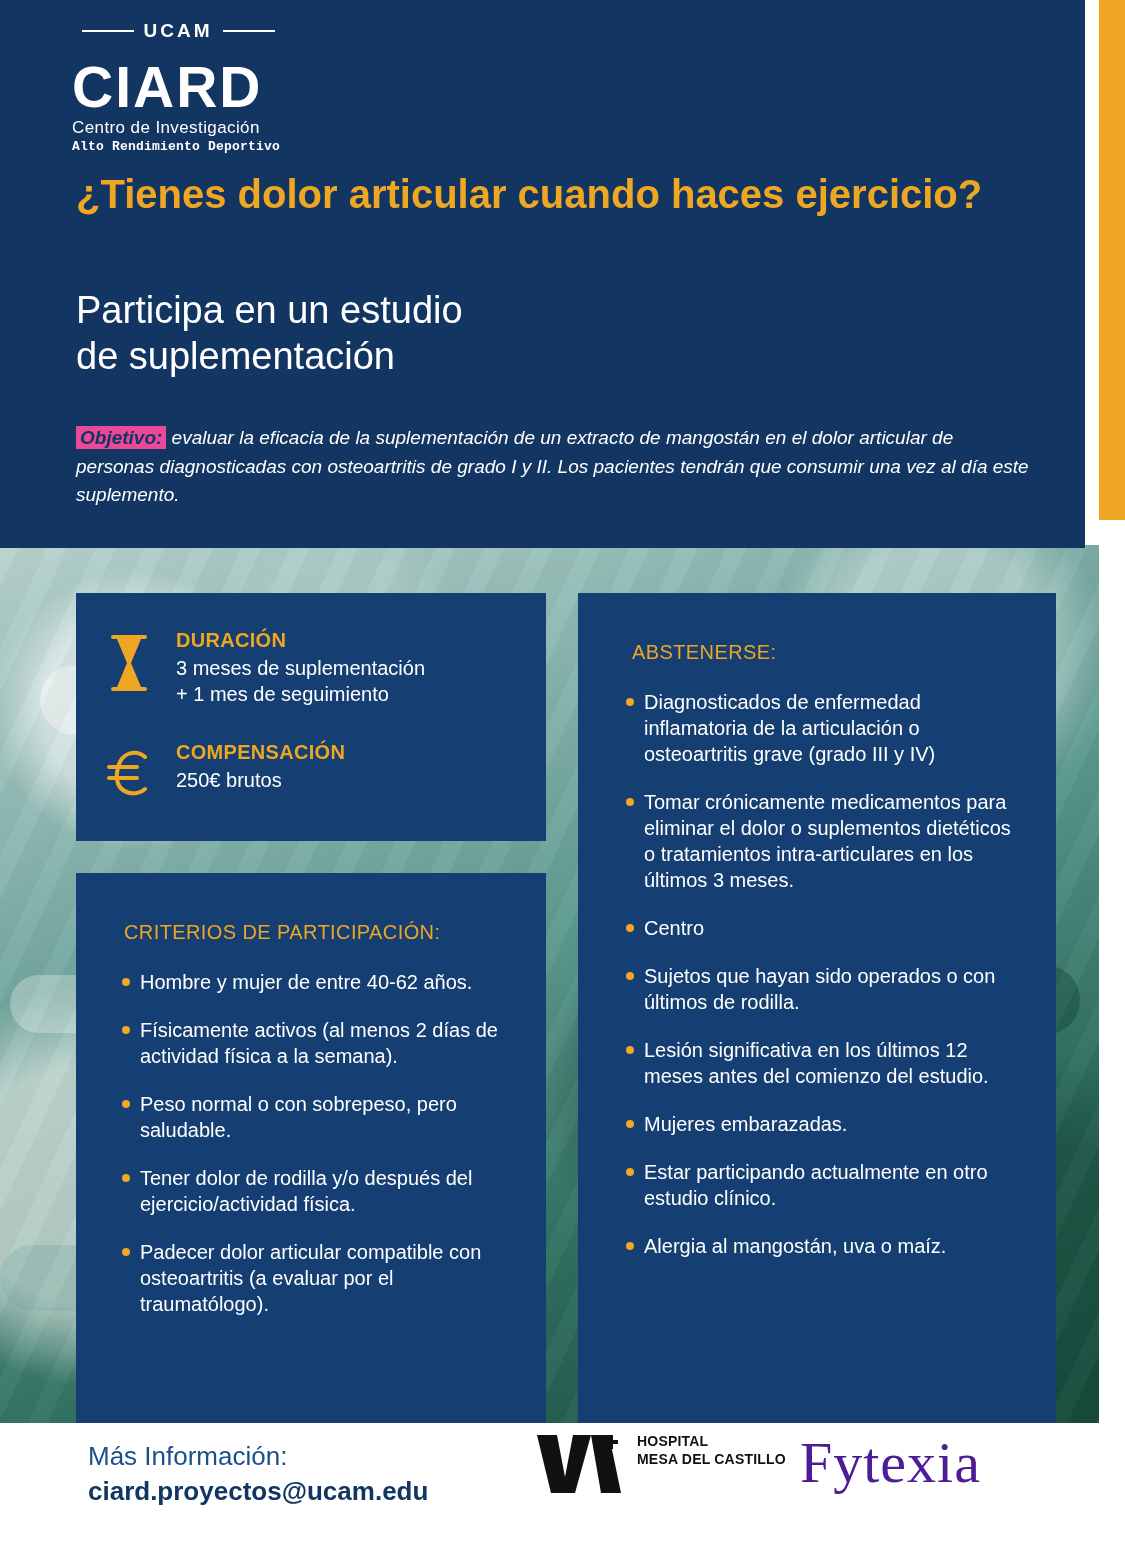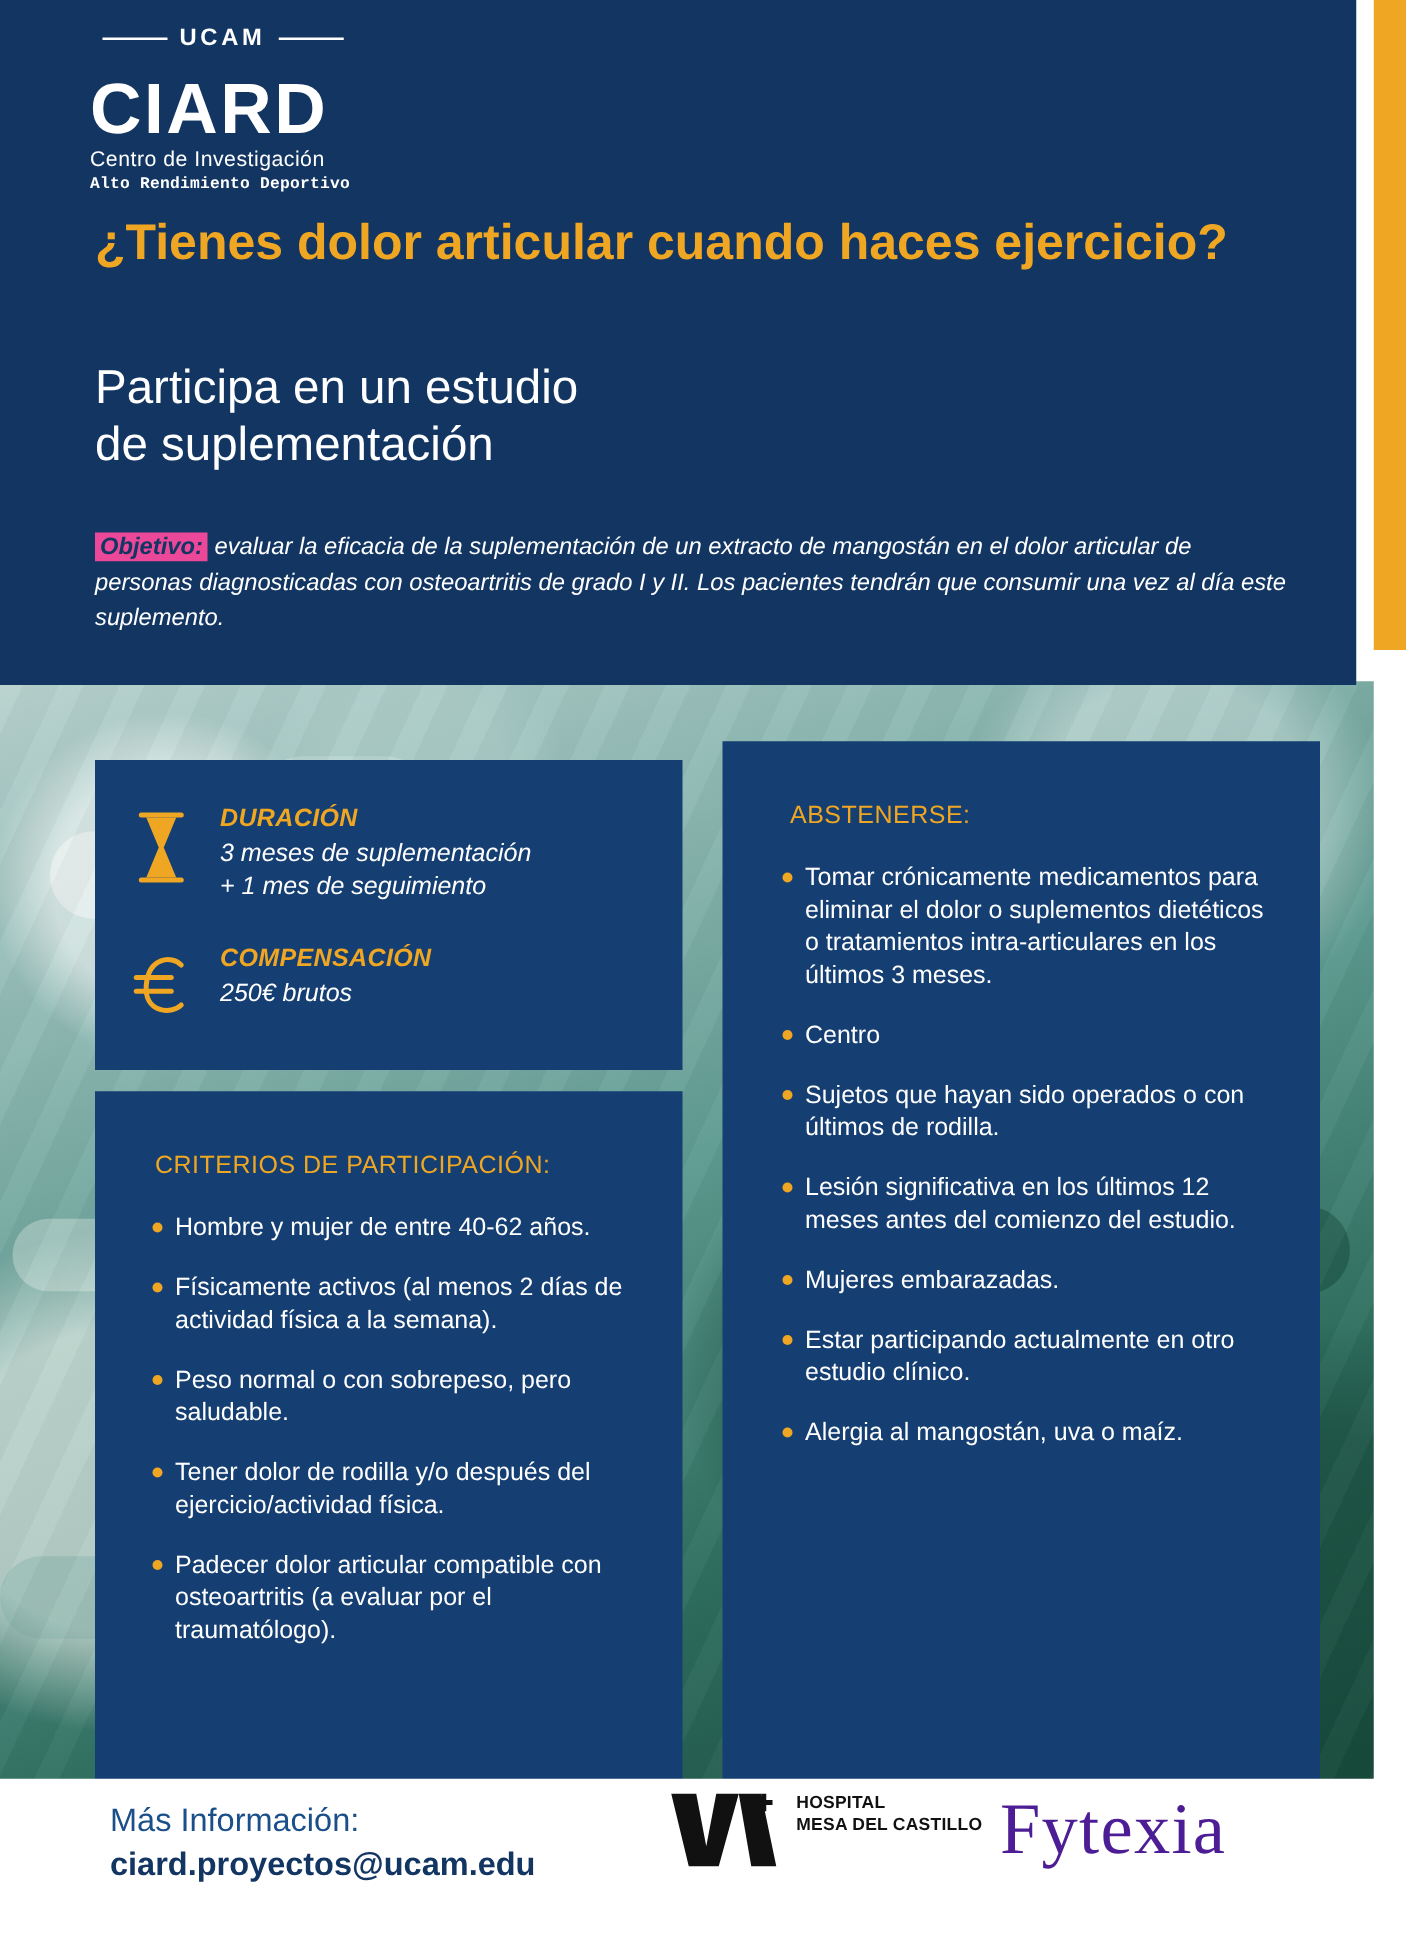--- a/index.html
+++ b/index.html
@@ -95,21 +95,21 @@
     background: #ec4899; color: #123562; font-weight: bold; font-style: italic;
     padding: 1px 4px;
   }
 
   
   .card {
     position: absolute;
     background: #153f72;
     z-index: 6;
   }
-  .card-duration { left: 76px; top: 608px; width: 470px; height: 248px; font-style: italic; }
+  .card-duration { left: 76px; top: 593px; width: 470px; height: 248px; }
   .card-criteria { left: 76px; top: 873px; width: 470px; height: 560px; }
   .card-abstain  { left: 578px; top: 593px; width: 478px; height: 840px; }
 
   .card-title {
     color: #efa622; font-size: 20px; font-weight: normal; letter-spacing: .4px;
   }
 
   .icon-row { display: flex; align-items: flex-start; gap: 16px; }
   .icon-box { width: 62px; display: flex; justify-content: center; padding-top: 4px; }
 
@@ -230,20 +230,21 @@
     <li>Físicamente activos (al menos 2 días de actividad física a la semana).</li>
     <li>Peso normal o con sobrepeso, pero saludable.</li>
     <li>Tener dolor de rodilla y/o después del ejercicio/actividad física.</li>
     <li>Padecer dolor articular compatible con osteoartritis (a evaluar por el traumatólogo).</li>
   </ul>
 </div>
 
 <div class="card card-abstain">
   <div class="card-title" style="position:absolute; left:54px; top:48px;">ABSTENERSE:</div>
   <ul class="bullets" style="position:absolute; left:46px; top:96px; width:400px;">
+    <li>Diagnosticados de enfermedad inflamatoria de la articulación o osteoartritis grave (grado III y IV)</li>
     <li>Tomar crónicamente medicamentos para eliminar el dolor o suplementos dietéticos o tratamientos intra-articulares en los últimos 3 meses.</li>
     <li>Centro</li>
     <li>Sujetos que hayan sido operados o con últimos de rodilla.</li>
     <li>Lesión significativa en los últimos 12 meses antes del comienzo del estudio.</li>
     <li>Mujeres embarazadas.</li>
     <li>Estar participando actualmente en otro estudio clínico.</li>
     <li>Alergia al mangostán, uva o maíz.</li>
   </ul>
 </div>
 

